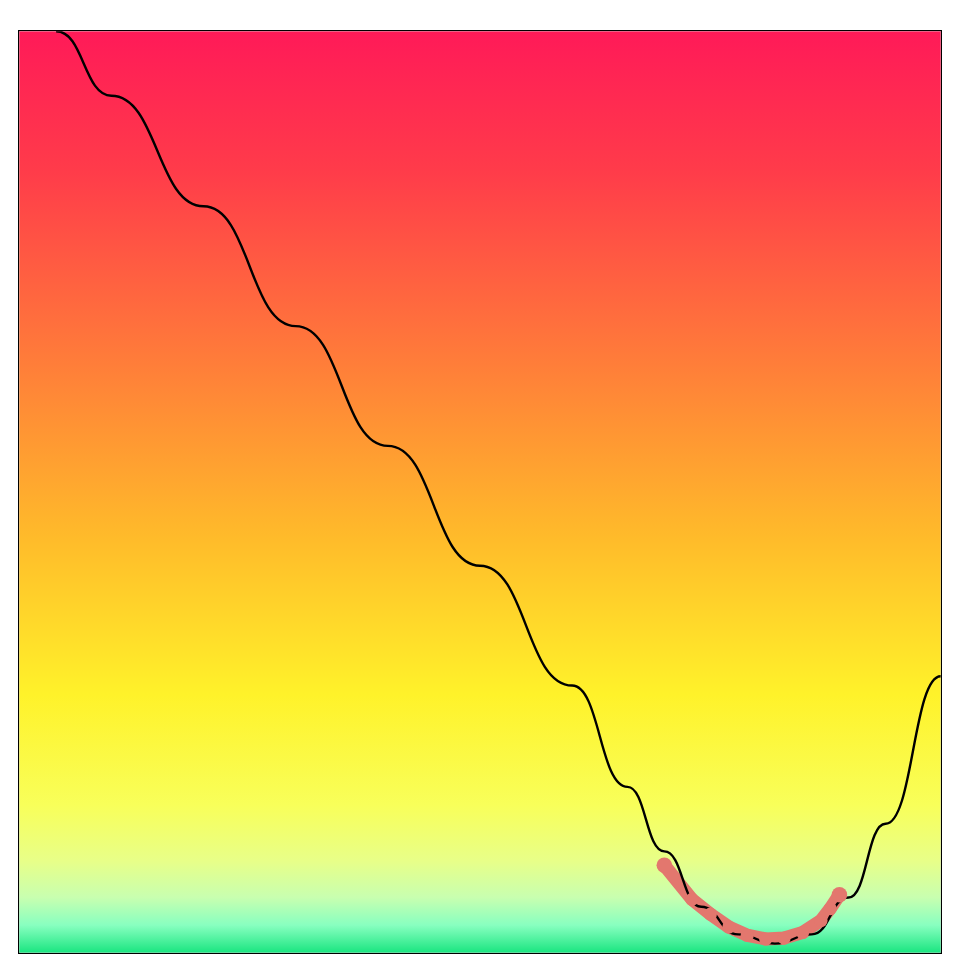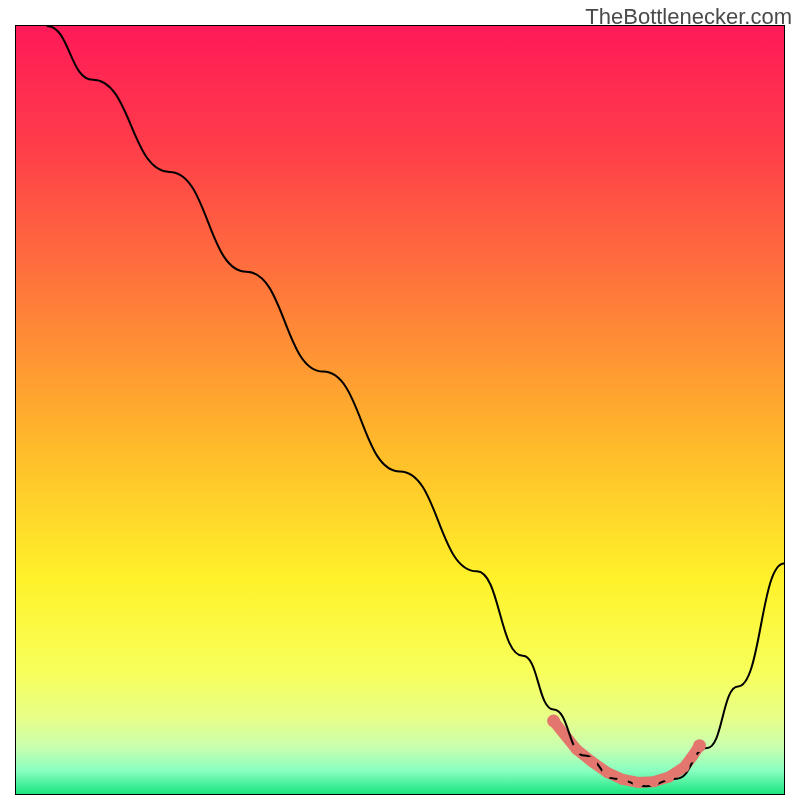--- a/index.html
+++ b/index.html
@@ -38,21 +38,20 @@
   position: absolute;
   inset: 0;
   width: 100%;
   height: 100%;
 }
 </style>
 </head>
 <body>
 
 <div class="container">
-  <div class="watermark">TheBottlenecker.com</div>
   <div class="chart-area">
     <svg class="chart-svg" id="chart-svg" viewBox="0 0 770 770" preserveAspectRatio="none">
         <defs>
           <linearGradient id="bg" x1="0" y1="0" x2="0" y2="1">
             <stop offset="0%" stop-color="#ff1a58"></stop>
             <stop offset="15%" stop-color="#ff3b4a"></stop>
             <stop offset="35%" stop-color="#ff7a3a"></stop>
             <stop offset="55.00000000000001%" stop-color="#ffbb2a"></stop>
             <stop offset="72%" stop-color="#fff22a"></stop>
             <stop offset="84%" stop-color="#f8ff5a"></stop>

